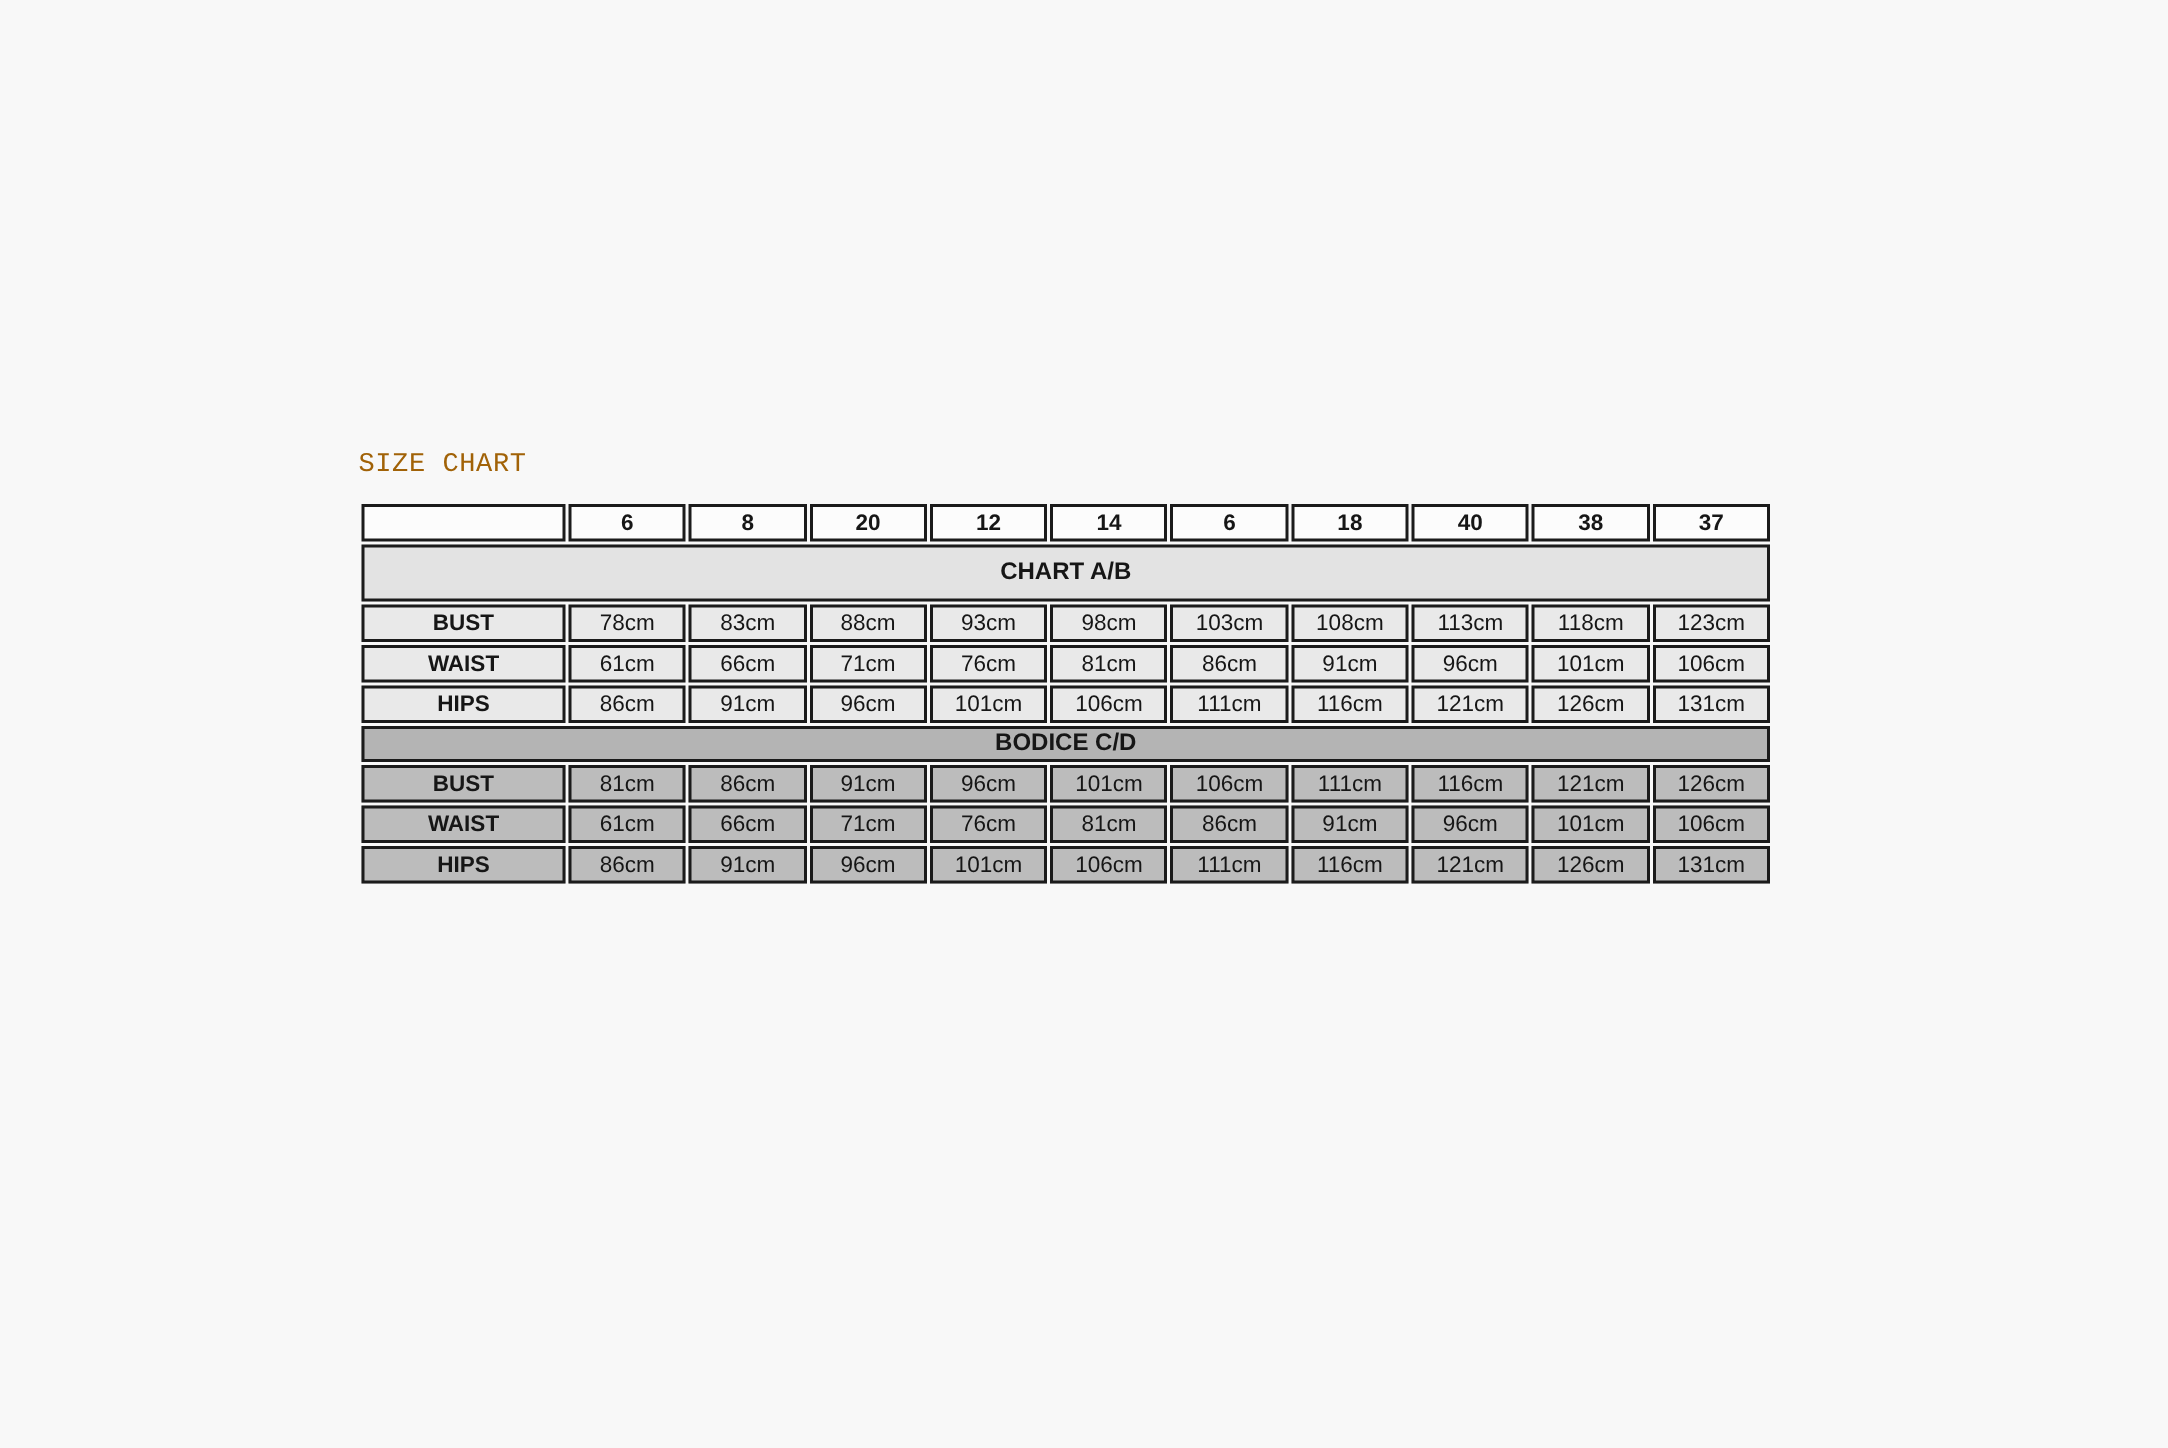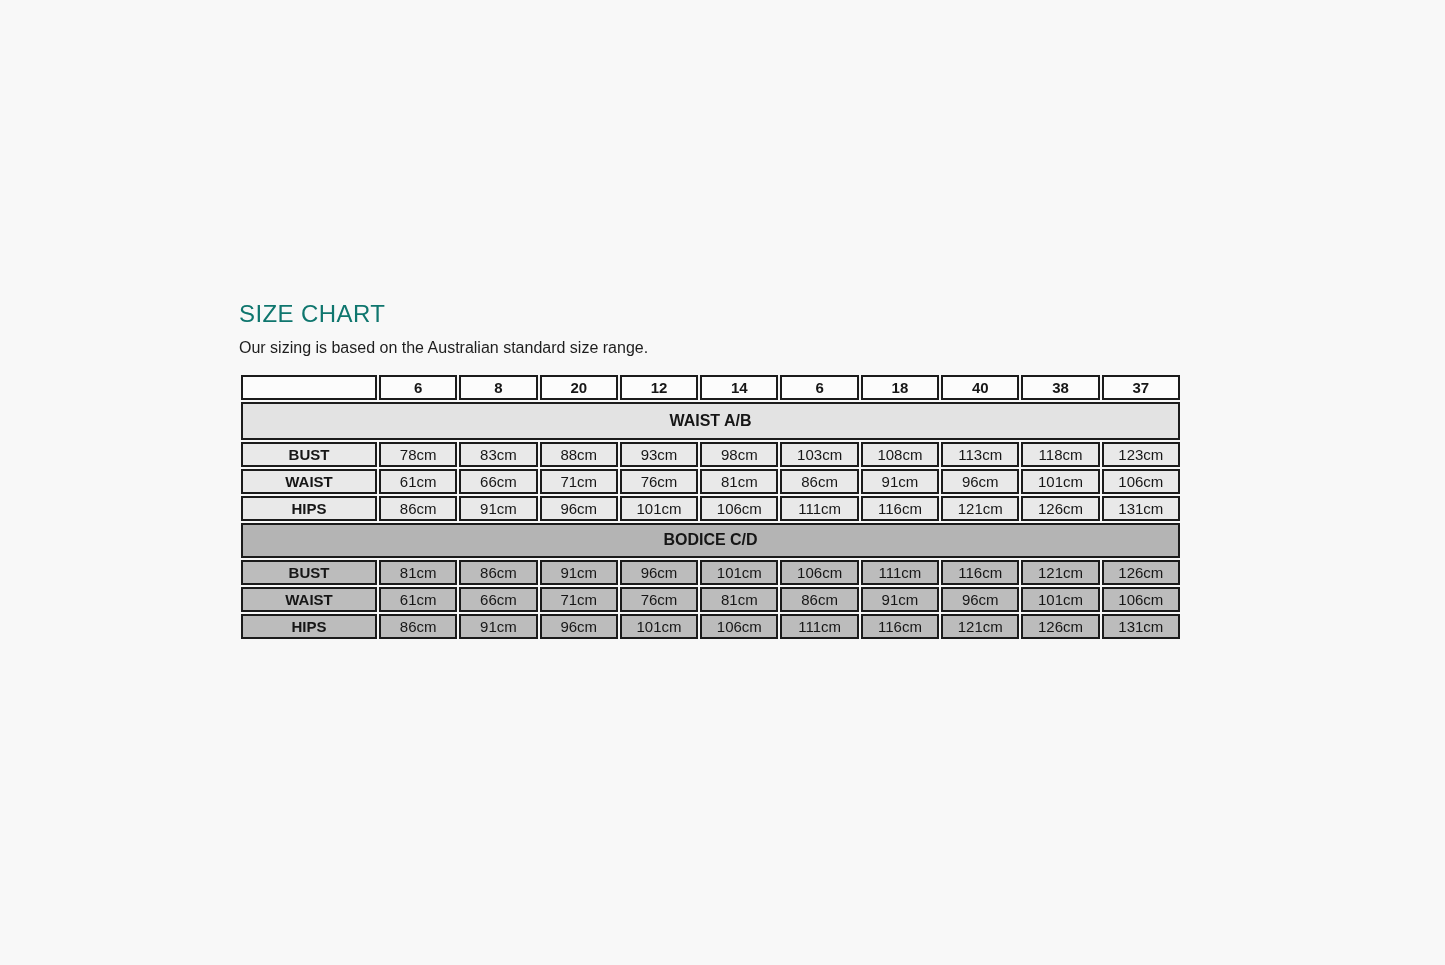--- a/index.html
+++ b/index.html
@@ -11,25 +11,26 @@
     font-family: "Liberation Sans", sans-serif;
     overflow: hidden;
   }
   .content {
     position: absolute;
     left: 239px;
     top: 300px;
     width: 943px;
   }
   .page-title {
-    font-size: 24px;
+    font-size: 18px;
     font-weight: 400;
-    color: #0f766e;
+    color: #a16207;
     letter-spacing: 0.4px;
     margin: 0 0 9px 0;
+    font-family: Liberation Mono, monospace;
   }
   .intro-line {
     font-size: 16px;
     line-height: 21.5px;
     color: #1e1e1e;
     margin: 0;
   }
   table.size-chart {
     margin-top: 14px;
     width: 943px;
@@ -54,32 +55,31 @@
     background: #fcfcfc;
     height: 25px;
     font-weight: bold;
   }
   tr.band td {
     font-weight: bold;
     font-size: 16px;
     height: 38px;
   }
   tr.band.sec-0 td { background: #e3e3e3; }
-  tr.band.sec-1 td { background: #b4b4b4; height: 35px; }
+  tr.band.sec-1 td { background: #b4b4b4; height: 24px; }
   tr.data-row td { height: 25px; }
   tr.data-row.sec-0 td { background: #e9e9e9; }
   tr.data-row.sec-1 td { background: #bcbcbc; }
   tr.data-row td.row-label { font-weight: bold; }
 </style>
 </head>
 <body>
 
 <div class="content">
   <h1 class="page-title">SIZE CHART</h1>
-  <p class="intro-line">Our sizing is based on the Australian standard size range.</p>
 
   <table class="size-chart">
     <colgroup>
       <col class="label-col">
     </colgroup>
     <thead>
         <tr>
           <th></th>
           <th>6</th>
           <th>8</th>
@@ -88,21 +88,21 @@
           <th>14</th>
           <th>6</th>
           <th>18</th>
           <th>40</th>
           <th>38</th>
           <th>37</th>
         </tr>
       </thead>
     <tbody>
         <tr class="band sec-0">
-          <td colspan="11">WAIST A/B</td>
+          <td colspan="11">CHART A/B</td>
         </tr>
         <tr class="data-row sec-0">
           <td class="row-label">BUST</td>
           <td>78cm</td>
           <td>83cm</td>
           <td>88cm</td>
           <td>93cm</td>
           <td>98cm</td>
           <td>103cm</td>
           <td>108cm</td>

